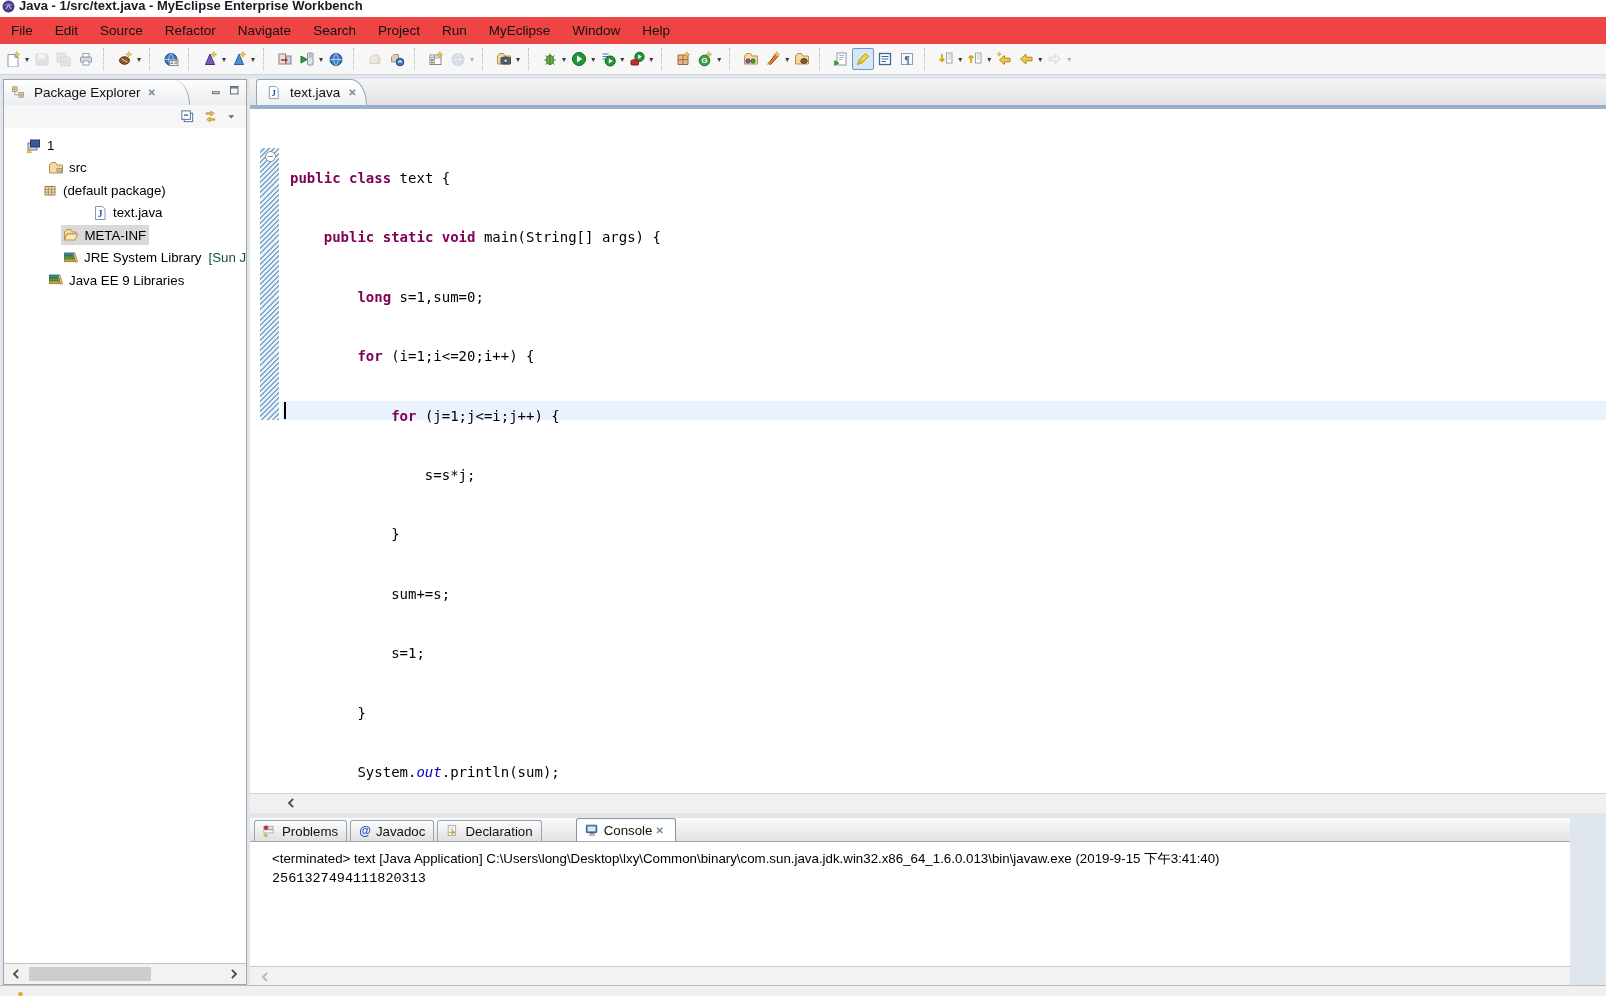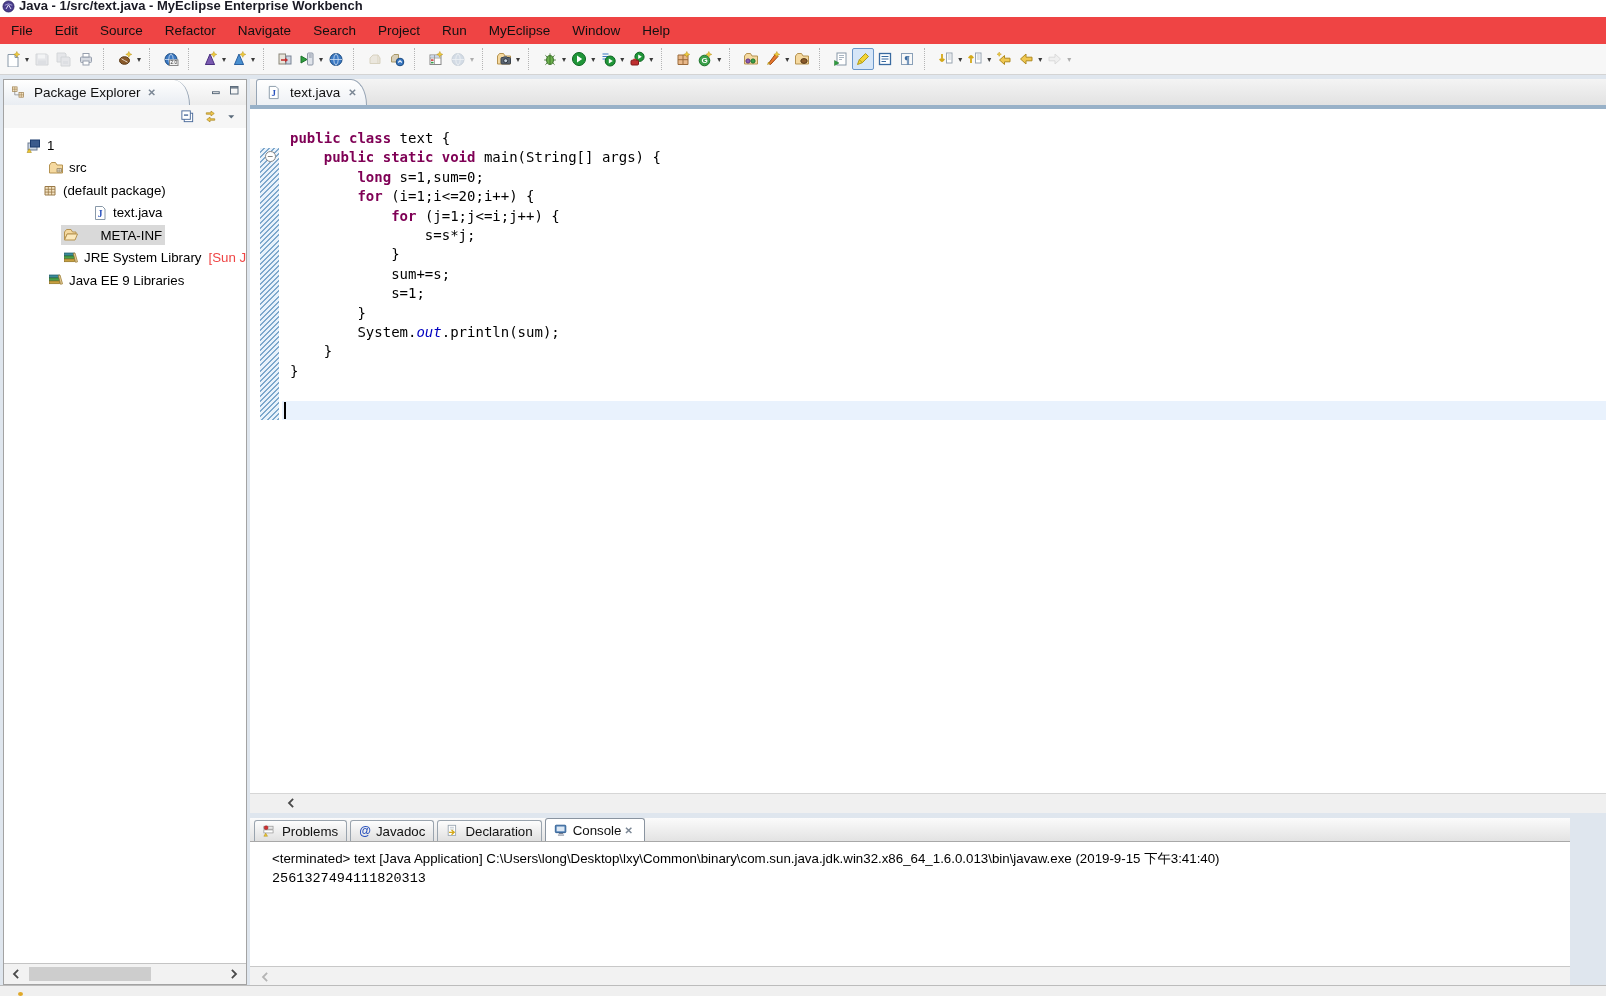--- a/index.html
+++ b/index.html
@@ -25,46 +25,46 @@
   .vtab .vt-label{font-size:13.5px;color:#111;margin:0 4px;}
   .xclose{font-size:10px;color:#7a8694;font-weight:bold;padding:0 3px;cursor:default;}
   .minmax{position:absolute;right:5px;top:5px;display:flex;gap:6px;}
   .minmax span{line-height:0;cursor:default;}
   .viconrow{height:23px;background:#f6f6f6;display:flex;justify-content:flex-end;align-items:center;gap:8px;padding-right:8px;}
   .viconrow span{line-height:0;cursor:default;}
   .tree{position:relative;font-size:13.3px;color:#000;padding-top:6px;}
   .trow{height:22.5px;display:flex;align-items:center;white-space:nowrap;}
   .trow .ticon{line-height:0;margin-right:5px;flex:none;}
   .trow .tinner{display:flex;align-items:center;height:20px;padding:0 3px 0 2px;}
-  .trow .tinner.sel{background:#d9d9d9;gap:16px;}
-  .tsuffix{color:#ef4444;margin-left:4px;}
+  .trow .tinner.sel{background:#d9d9d9;}
+  .tsuffix{color:#14532d;margin-left:4px;}
   .hscroll{position:absolute;left:0;right:0;bottom:0;height:20px;background:#f2f2f2;border-top:1px solid #c4c4c4;}
   .sarr{position:absolute;top:4px;line-height:0;}
   .sthumb{position:absolute;left:25px;top:3px;width:122px;height:14px;background:#cdcdcd;}
   
   .editor{position:absolute;left:250px;top:79px;width:1356px;height:733px;background:#fff;}
   .etabrow{position:relative;height:26px;background:linear-gradient(#f4f4f4,#e2e2e2);}
   .etab{position:absolute;left:6px;top:0;height:26px;display:flex;align-items:center;padding:0 6px 0 7px;background:linear-gradient(#ffffff,#eef1f5);border:1px solid #97a5b5;border-bottom:0;border-top-left-radius:3px;border-top-right-radius:16px 26px;box-sizing:border-box;}
   .etab .et-label{font-size:13.5px;color:#111;margin:0 5px 0 5px;}
   .eline{height:4px;background:#98b1c8;}
   .ebody{position:relative;height:684px;background:#fff;overflow:hidden;}
   .hatch{position:absolute;left:10px;width:19px;top:39px;height:272px;background:repeating-linear-gradient(135deg,#e9f2fb 0 2.2px,#7fa8cc 2.2px 3.6px);}
   .fold{position:absolute;left:15px;top:42px;width:11px;height:11px;border:1px solid #888;border-radius:50%;background:#fff;color:#555;font-size:10px;line-height:9px;text-align:center;box-sizing:border-box;cursor:default;}
   .curline{position:absolute;left:32px;right:0;top:291.6px;height:19.4px;background:#e9f2fd;}
   .caret{position:absolute;left:2px;top:1px;width:1.6px;height:17px;background:#000;}
   .code{position:absolute;left:40px;top:20px;font-family:"DejaVu Sans Mono",monospace;font-size:14px;line-height:19.4px;}
-  .cl{white-space:pre;height:19.4px;}
+  .cl{white-space:pre;height:19.4px;margin-top:40px;}
   .kw{color:#7f0055;font-weight:bold;}
   .fld{color:#0000c0;font-style:italic;}
   .ehscroll{position:relative;height:19px;background:#f0f0f0;border-top:1px solid #d6d6d6;}
   
   .bottomview{position:absolute;left:250px;top:818px;width:1320px;height:167px;background:#fff;}
   .btabs{height:23px;background:linear-gradient(#fbfbfb,#e3e3e3);display:flex;align-items:flex-end;padding-left:4px;gap:3px;}
   .btab{display:flex;align-items:center;height:21px;padding:0 8px;font-size:13.3px;color:#111;background:linear-gradient(#fdfdfd,#e0e0e0);border:1px solid #9aa4ae;border-bottom:0;border-radius:3px 3px 0 0;box-sizing:border-box;white-space:nowrap;}
-  .btab.active{background:#fff;height:23px;border-color:#8a94a0;}
+  .btab.active{background:#fff;height:23px;border-color:#8a94a0;margin-left:31px;}
   .btab .bticon{line-height:0;margin-right:5px;}
   .bcontent{position:relative;height:124px;border-top:1px solid #a8a8a8;background:#fff;padding-left:16px;}
   .chead{padding:8px 6px 2px 6px;font-size:13.3px;color:#000;white-space:nowrap;overflow:hidden;}
   .cout{padding:1px 6px;font-family:Liberation Mono, monospace;font-size:13.5px;color:#000;}
   .bhscroll{position:relative;height:20px;background:#f2f2f2;border-top:1px solid #c8c8c8;}
   
   .statusbar{position:absolute;left:0;top:985px;width:100%;height:11px;background:#f0f0f0;border-top:1px solid #bcbcbc;}
   .statusdot{position:absolute;left:18px;top:6px;width:5px;height:4px;background:#e0a828;border-radius:50%;}
   .atglyph{color:#2a52be;font-weight:bold;font-size:12px;font-style:normal;}
 </style>

